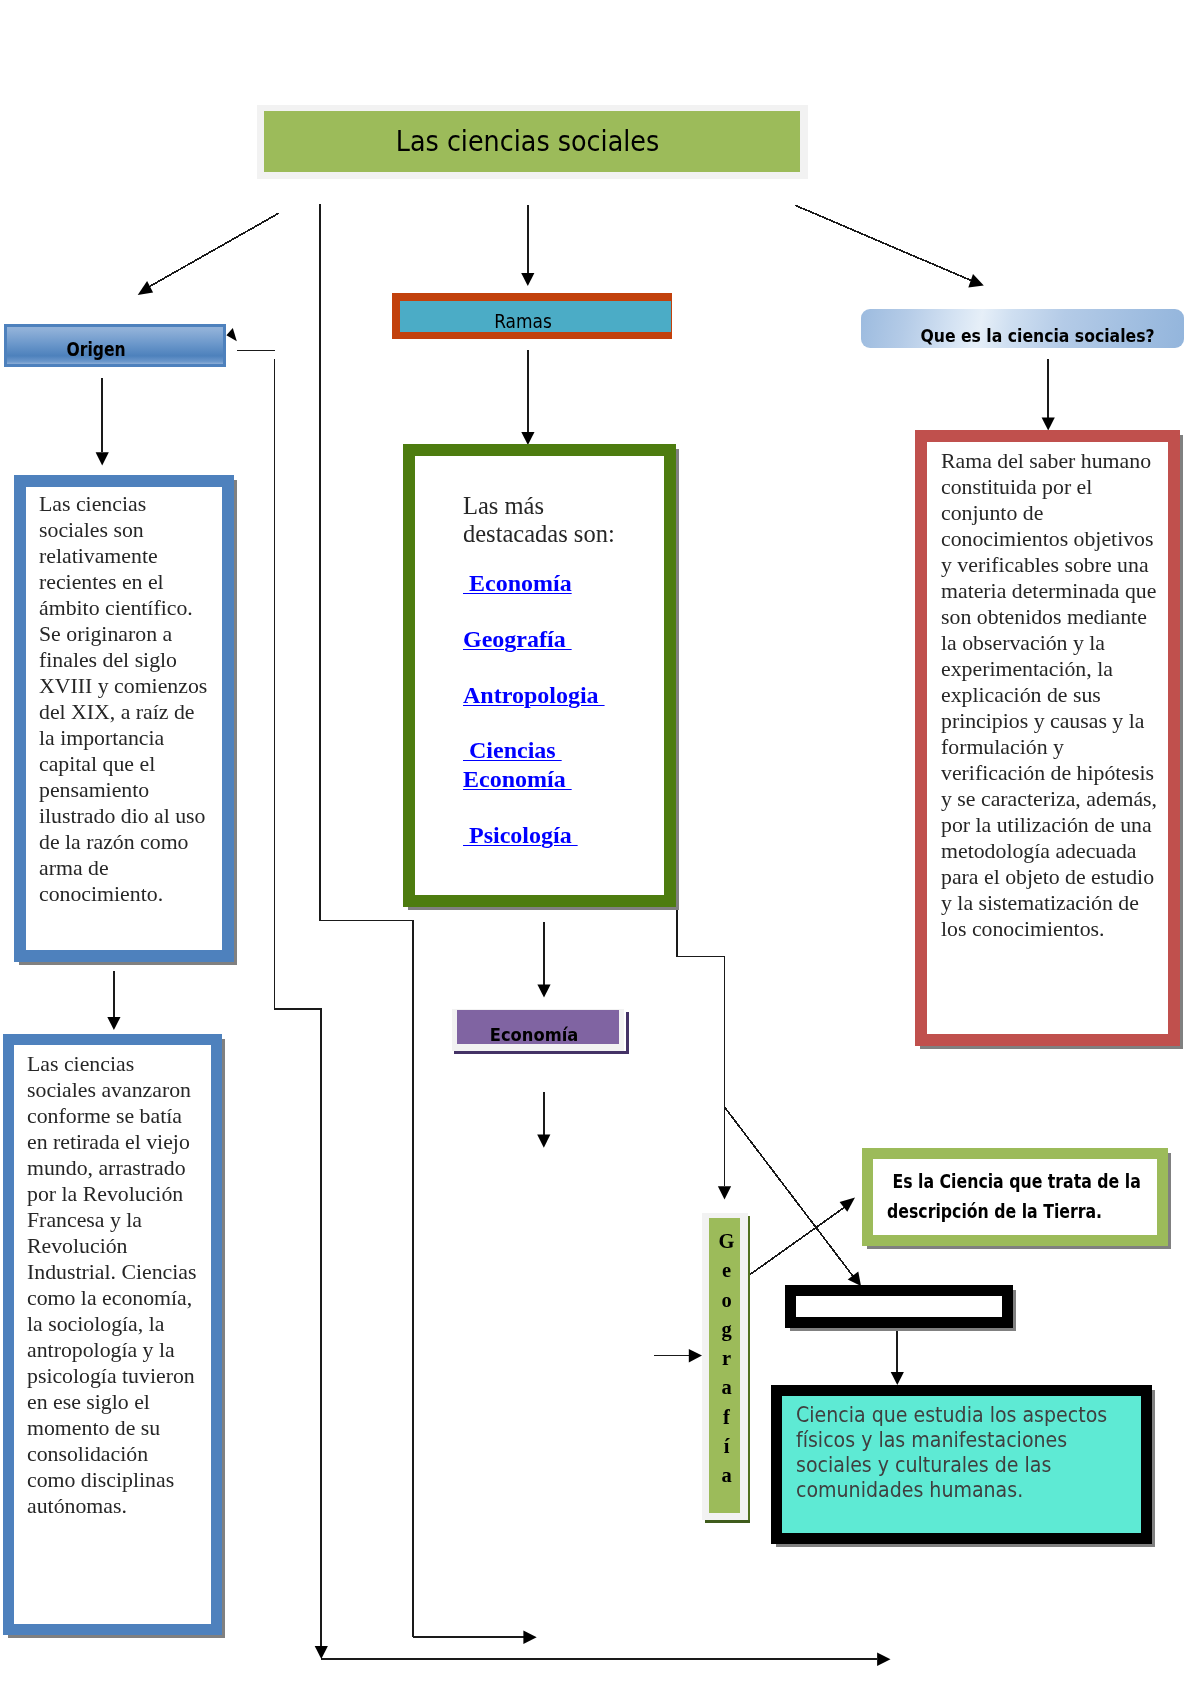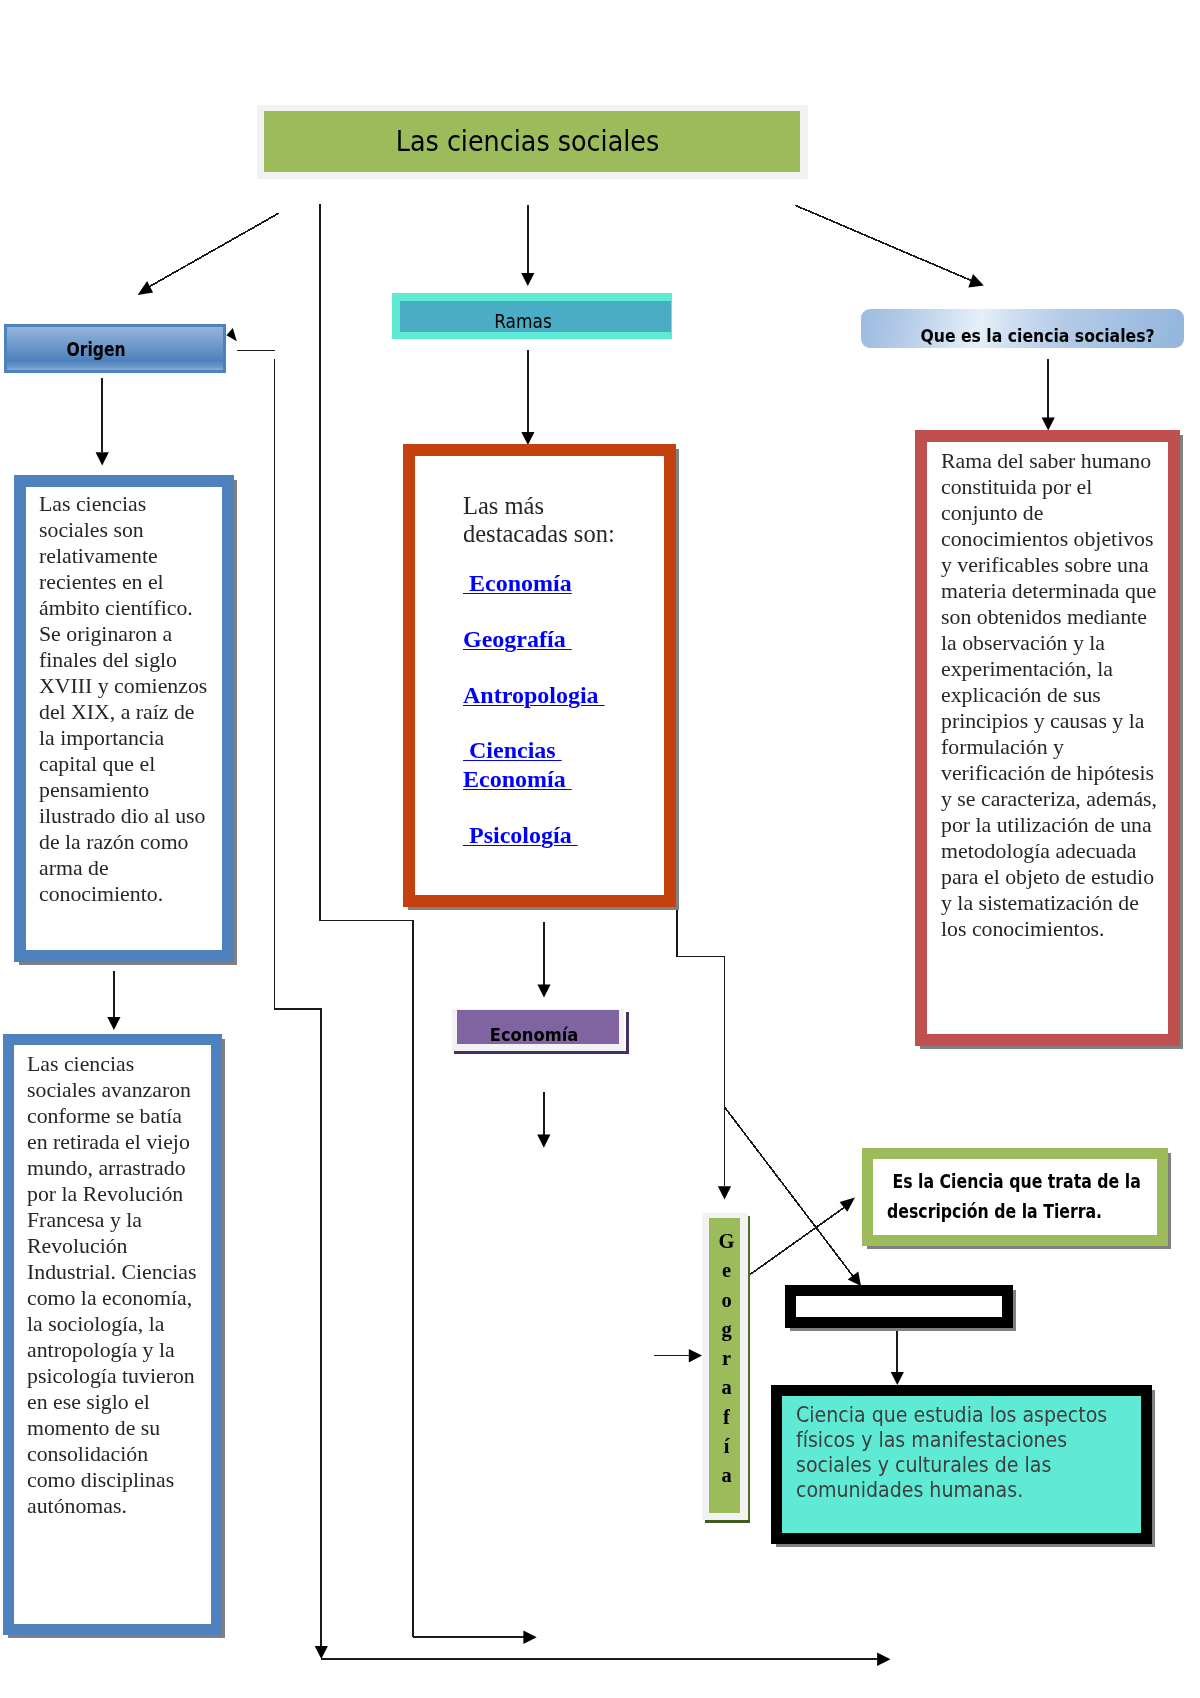--- a/index.html
+++ b/index.html
@@ -12,49 +12,49 @@
 
   
   .titlebox{left:257px;top:105px;width:551px;height:74px;background:#f2f2f2;}
   .titlebox .band{position:absolute;left:7px;top:6px;right:8px;bottom:7px;
       background:#9cbb5a;}
   .titlebox .txt{position:absolute;left:-10px;right:0;top:20px;text-align:center;
       font-family:"DejaVu Sans",sans-serif;font-size:28.5px;color:#000;
       transform:scaleX(.893);transform-origin:50% 50%;}
 
   
-  .ramasbox{left:392px;top:293px;width:280px;height:46px;background:#5eead4;}
+  .ramasbox{left:392px;top:293px;width:280px;height:46px;background:#c2410c;}
   .ramasbox .band{position:absolute;left:8px;top:8px;right:1px;bottom:7px;
       background:#4bacc6;}
   .ramasbox .txt{position:absolute;left:-18px;right:0;top:17px;text-align:center;
       font-family:"DejaVu Sans",sans-serif;font-size:19px;color:#000;
       transform:scaleX(.895);transform-origin:50% 50%;}
 
   
-  .origenbox{left:4px;top:324px;width:222px;height:49px;
+  .origenbox{left:4px;top:324px;width:222px;height:43px;
       border:3px solid #4e81bd;
       background:linear-gradient(to bottom,#93b2d9 0%,#8fb0d8 8%,#6c98cb 45%,#4d81bc 78%,#6b97cb 93%,#8cadd6 100%);}
   .origenbox .txt{position:absolute;left:-38px;right:0;top:11px;text-align:center;
       font-family:"DejaVu Sans",sans-serif;font-size:19px;font-weight:bold;color:#000;
       transform:scaleX(.82);transform-origin:50% 50%;}
 
   
   .quebox{left:861px;top:309px;width:323px;height:39px;
       background:linear-gradient(100deg,#9cbbdf 0%,#b4cbe7 14%,#d5e3f3 29%,#e6eff8 37%,#cfdff1 46%,#b4cbe7 62%,#a2bfe1 82%,#93b5dc 100%);border-radius:9px;}
   .quebox .txt{position:absolute;left:30px;right:0;top:16px;text-align:center;
       font-family:"DejaVu Sans",sans-serif;font-size:18px;font-weight:bold;color:#000;
       transform:scaleX(.87);transform-origin:50% 50%;}
 
   
   .framebox{background:#ffffff;box-shadow:4px 4px 0 -1px #808080;}
   .framebox p{margin:0;font-family:"Liberation Serif",serif;color:#262626;}
 
   .bluebox1{left:14px;top:475px;width:220px;height:487px;border:12px solid #4e81bd;}
   .bluebox2{left:3px;top:1034px;width:219px;height:601px;border:11px solid #4e81bd;}
-  .tealbox{left:403px;top:444px;width:273px;height:463px;border:12px solid #c2410c;}
+  .tealbox{left:403px;top:444px;width:273px;height:463px;border:12px solid #4d7c0f;}
   .redbox{left:915px;top:430px;width:265px;height:616px;border:12px solid #c0504d;}
   .purplebox{left:450px;top:1156px;width:202px;height:391px;border:11px solid #8064a2;}
 
   .bodytext{font-size:21.8px;line-height:26px;}
   .bluebox1 .bodytext{margin:4px 0 0 13px;width:172px;}
   .bluebox2 .bodytext{margin:6px 0 0 13px;width:172px;}
   .redbox .bodytext{margin:6px 0 0 14px;width:218px;}
   .purplebox .bodytext{margin:7px 0 0 16px;width:140px;line-height:29.2px;}
 
   .tealbox .ramas-intro{font-size:24.5px;line-height:28.1px;margin:36px 0 0 48px;width:185px;}

